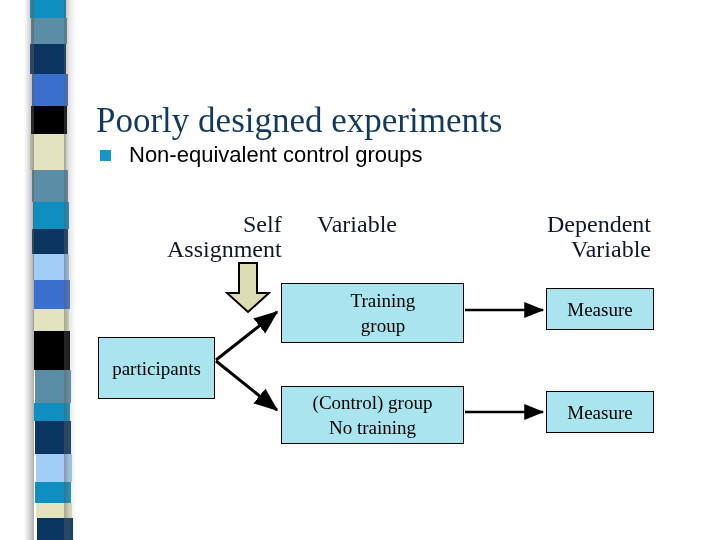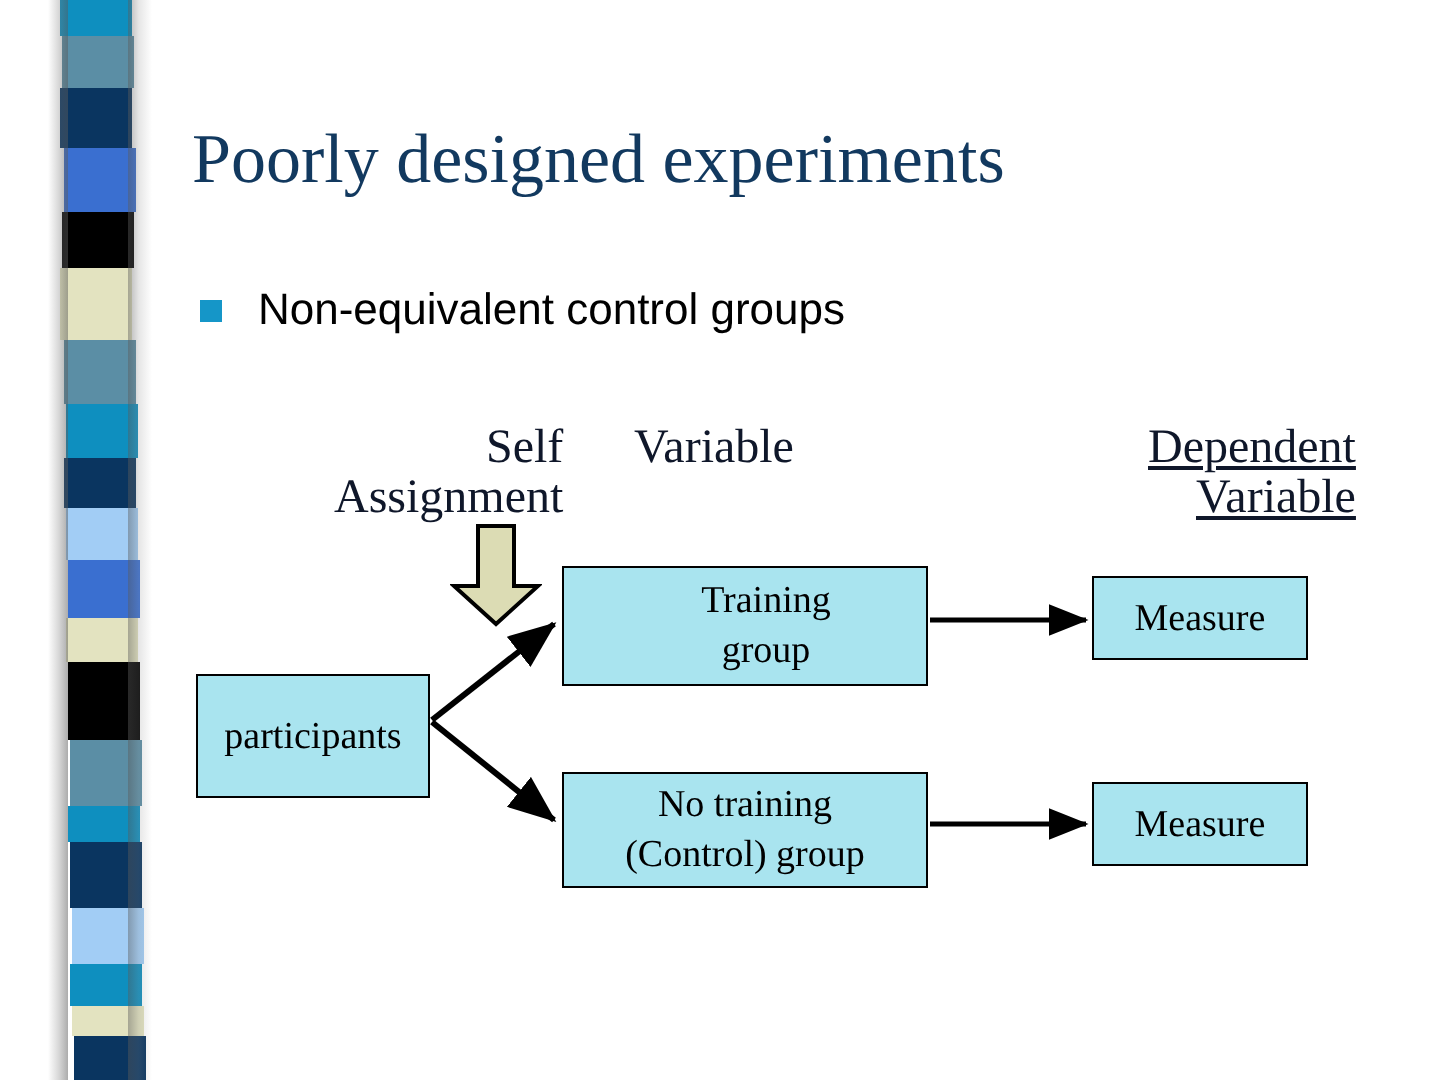--- a/index.html
+++ b/index.html
@@ -80,21 +80,21 @@
     position: absolute;
     font-family: "Liberation Serif", "DejaVu Serif", serif;
     font-size: 24px;
     line-height: 25px;
     color: #0f172a;
     white-space: nowrap;
     text-align: right;
   }
   #col-head-self        { left: 167px; top: 212px; }
   #col-head-independent { left: 317px; top: 212px; }
-  #col-head-dependent   { left: 574px; top: 212px; text-decoration: underline; }
+  #col-head-dependent   { left: 547px; top: 212px; }
   .col-head .l2 { display: block; }
 
   
   #down-arrow {
     position: absolute;
     left: 225px;
     top: 262px;
     width: 46px;
     height: 52px;
   }
@@ -153,21 +153,21 @@
         <div class="stripe" style="top: 421px; height: 33px; background: rgb(10, 53, 96); left: 11px;"></div>
         <div class="stripe" style="top: 454px; height: 28px; background: rgb(162, 205, 245); left: 12px;"></div>
         <div class="stripe" style="top: 482px; height: 21px; background: rgb(14, 143, 191); left: 11px;"></div>
         <div class="stripe" style="top: 503px; height: 15px; background: rgb(227, 227, 192); left: 12px;"></div>
         <div class="stripe" style="top: 518px; height: 22px; background: rgb(10, 53, 96); left: 13px;"></div>
       </div>
     <div class="shadow-left"></div>
     <div class="shadow-right"></div>
   </div>
 
-  <div id="title" style="color: rgb(18, 57, 95);">Poorly designed experiments</div>
+  <div id="title" style="color: rgb(18, 57, 95); margin-top: 41px;">Poorly designed experiments</div>
 
   <div id="bullet-row">
     <span class="bullet-marker" style="background: rgb(21, 150, 200);"></span>
     <span class="bullet-text">Non-equivalent control groups</span>
   </div>
 
   <div class="col-head" id="col-head-self">
     <span class="l1">Self</span>
     <span class="l2">Assignment</span>
   </div>
@@ -207,22 +207,22 @@
 
   <div class="flow-box" id="box-training" style="background: rgb(169, 228, 239); border-color: rgb(0, 0, 0); padding-left: 21px;">
     <div>
       <div>Training</div>
       <div>group</div>
     </div>
   </div>
 
   <div class="flow-box" id="box-control" style="background: rgb(169, 228, 239); border-color: rgb(0, 0, 0);">
     <div>
+      <div>(Control) group</div>
       <div>No training</div>
-      <div>(Control) group</div>
     </div>
   </div>
 
   <div class="flow-box" id="box-measure-top" style="background: rgb(169, 228, 239); border-color: rgb(0, 0, 0);">
     <span>Measure</span>
   </div>
 
   <div class="flow-box" id="box-measure-bot" style="background: rgb(169, 228, 239); border-color: rgb(0, 0, 0);">
     <span>Measure</span>
   </div>

